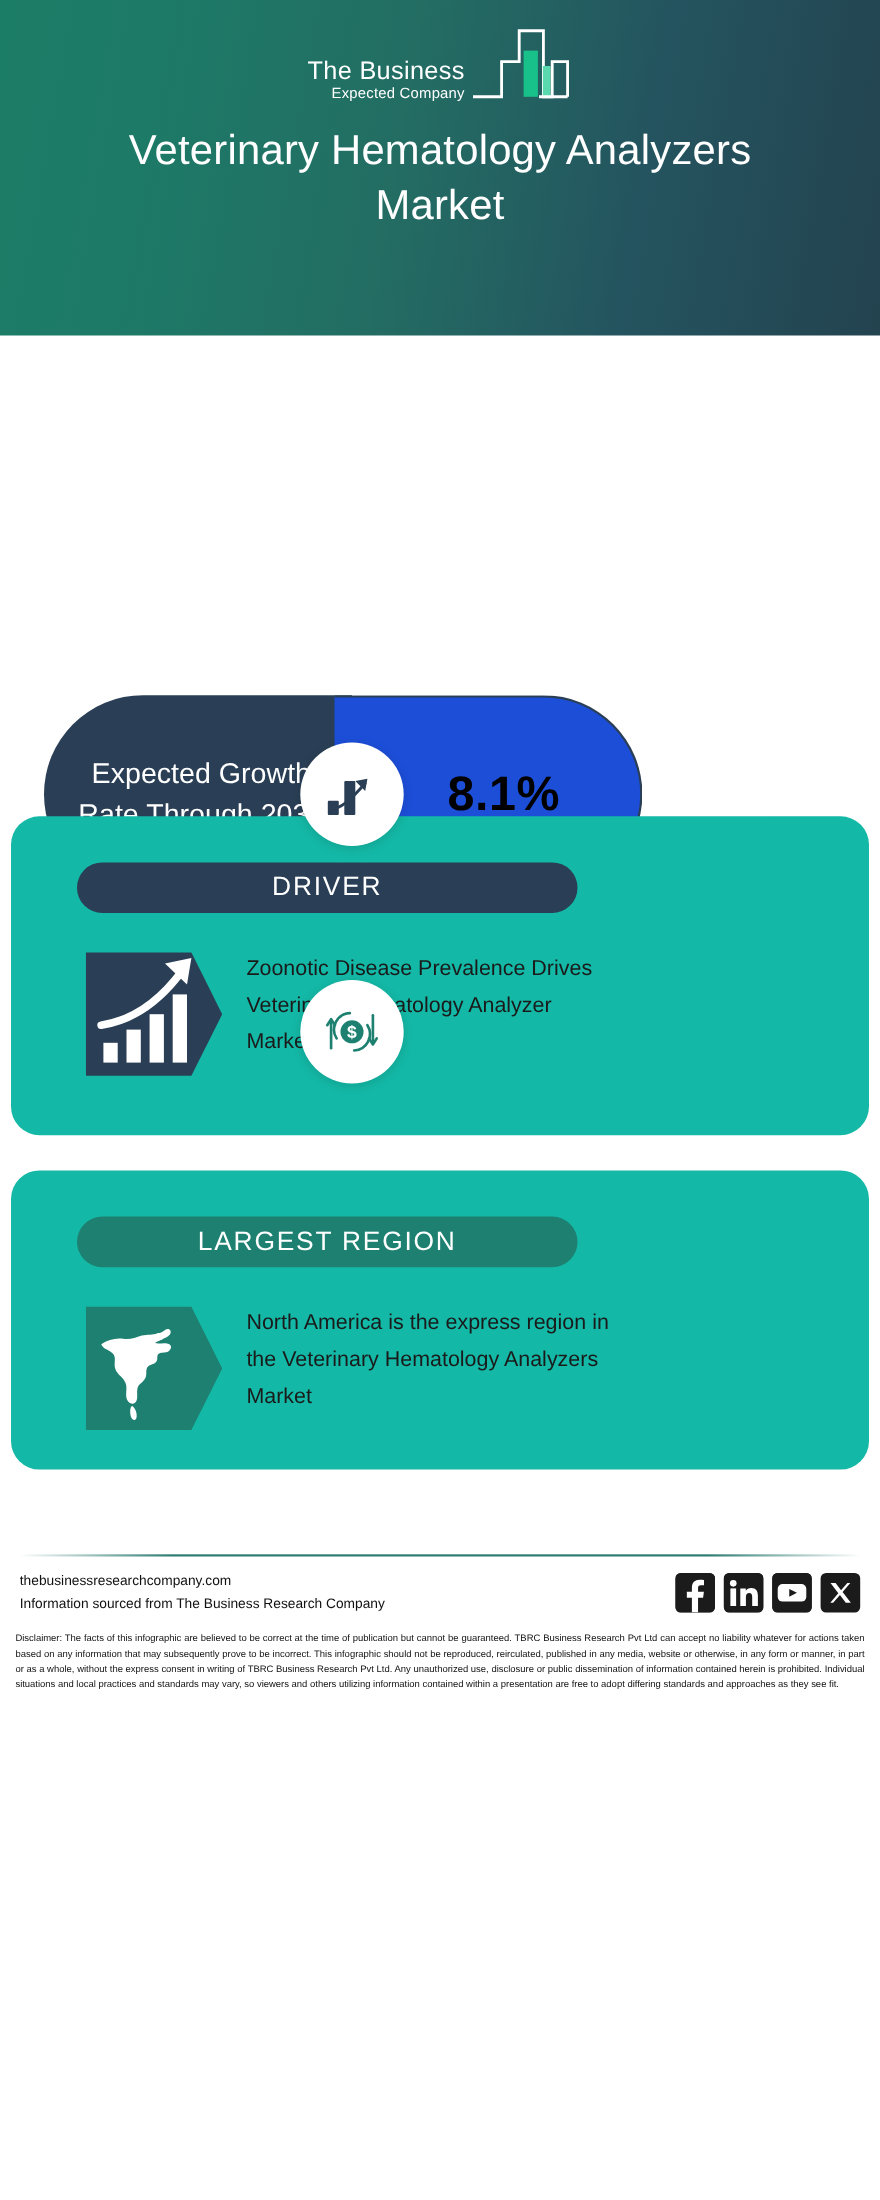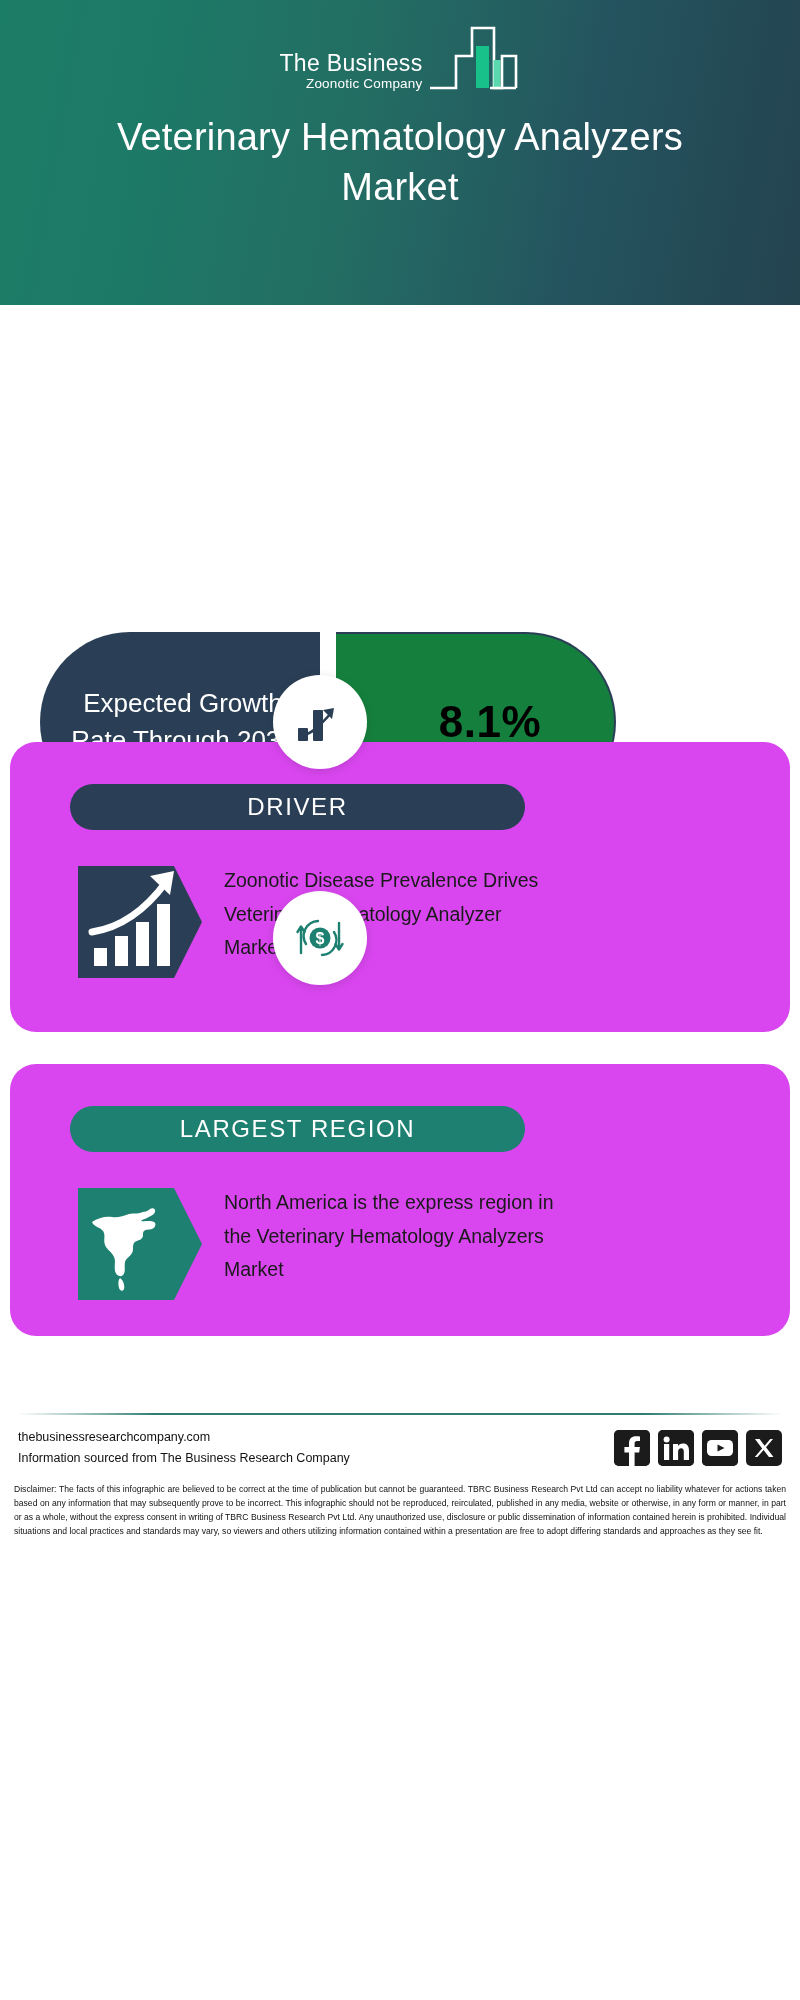--- a/index.html
+++ b/index.html
@@ -97,25 +97,25 @@
   
   .growth .sc-left {
     left: 0;
     background: #2a3f55;
     border-radius: 90px 0 0 90px;
     display: flex;
     align-items: center;
     justify-content: center;
   }
   .growth .sc-right {
-    left: 296px;
+    left: 264px;
     border: 2px solid #2a3f55;
     border-left: none;
     border-radius: 0 90px 90px 0;
-    background: #15803d;
+    background: #1d4ed8;
     display: flex;
     align-items: center;
     justify-content: center;
   }
   .growth .sc-label {
     color: #ffffff;
     font-size: 26px;
     line-height: 1.42;
     text-align: center;
     padding-right: 16px;
@@ -179,21 +179,21 @@
     align-items: center;
     justify-content: center;
     z-index: 5;
   }
 
   
   .panel {
     position: absolute;
     left: 10px;
     width: 780px;
-    background: #d946ef;
+    background: #14b8a6;
     border-radius: 26px;
   }
   .panel.driver { top: 742px;  height: 290px; }
   .panel.region { top: 1064px; height: 272px; }
 
   .pill {
     position: absolute;
     left: 60px;
     top: 42px;
     width: 455px;
@@ -293,21 +293,21 @@
 </head>
 <body>
 
 <div class="page">
 
   <div class="header">
     <div class="logo-wrap">
       <div class="logo">
         <div class="logo-text">
           <div class="l1">The Business</div>
-          <div class="l2">Zoonotic Company</div>
+          <div class="l2">Expected Company</div>
         </div>
         <div class="logo-mark">
           <svg width="96" height="76" viewBox="0 0 96 76">
             <path d="M6 70 H32 V38 H48 V10 H70 V70 H92" fill="none" stroke="#ffffff" stroke-width="2.6"></path>
             <rect x="52" y="28" width="13" height="42" fill="#19c18a"></rect>
             <rect x="69.5" y="42" width="7" height="28" fill="#5bd9ae"></rect>
             <path d="M66 70 H78 V38 H92 V70" fill="none" stroke="#ffffff" stroke-width="2.6"></path>
           </svg>
         </div>
       </div>

